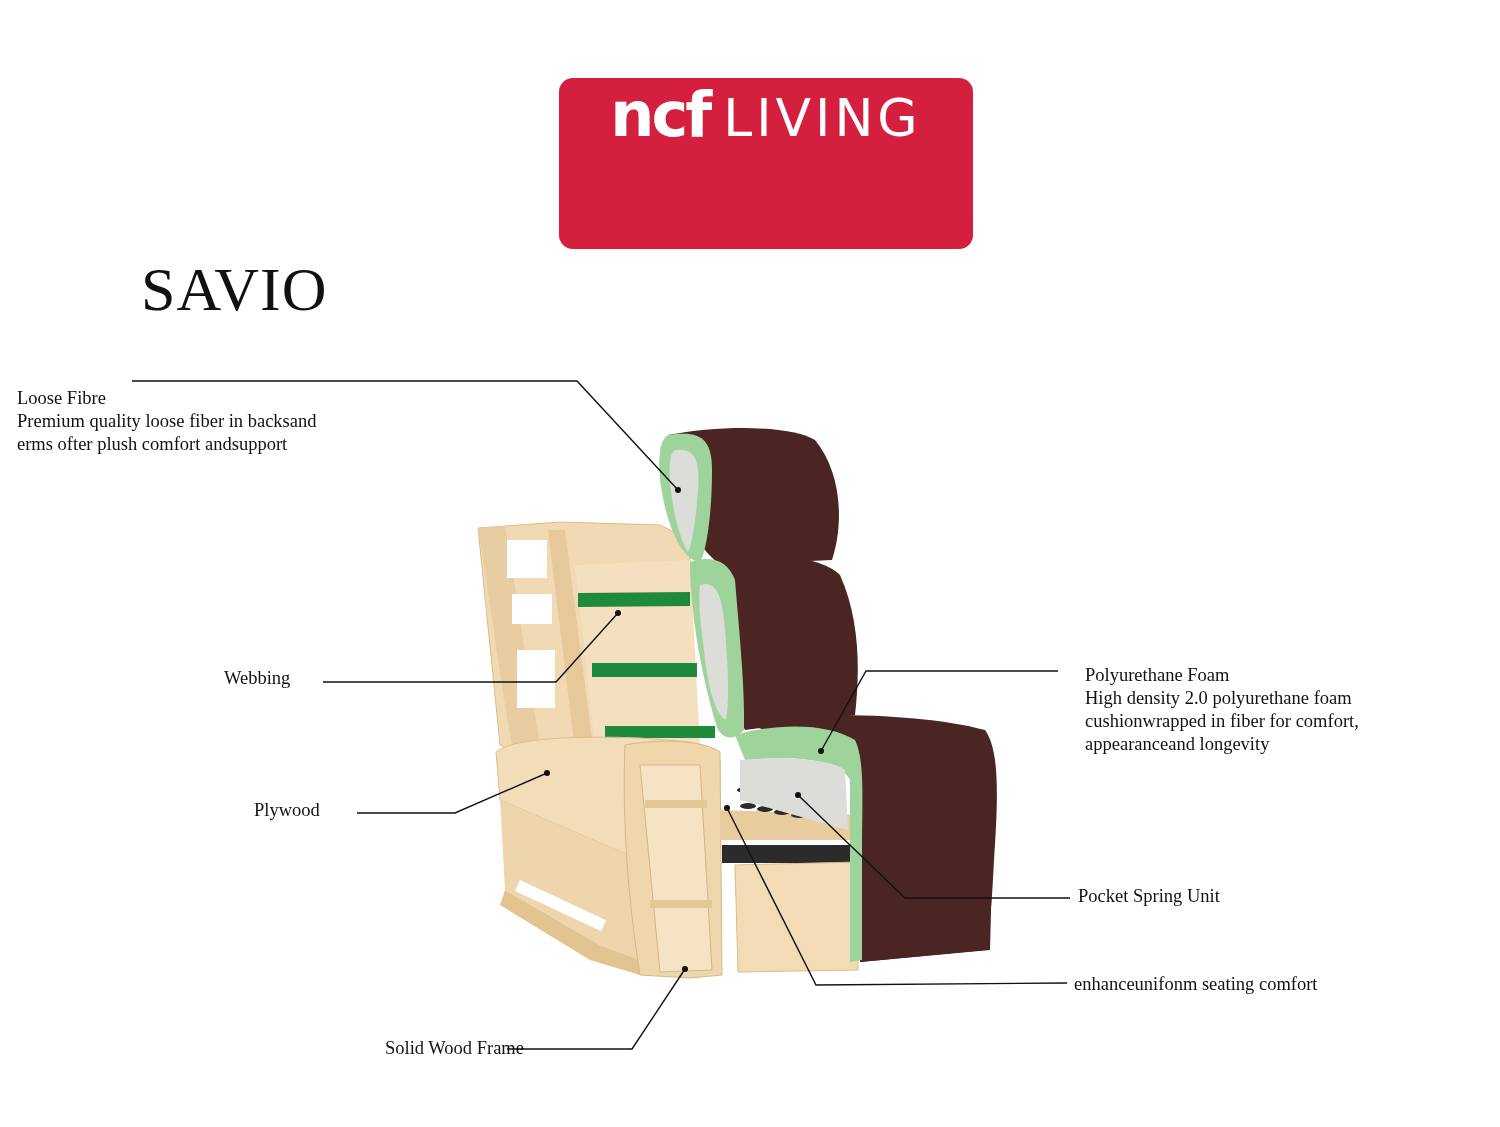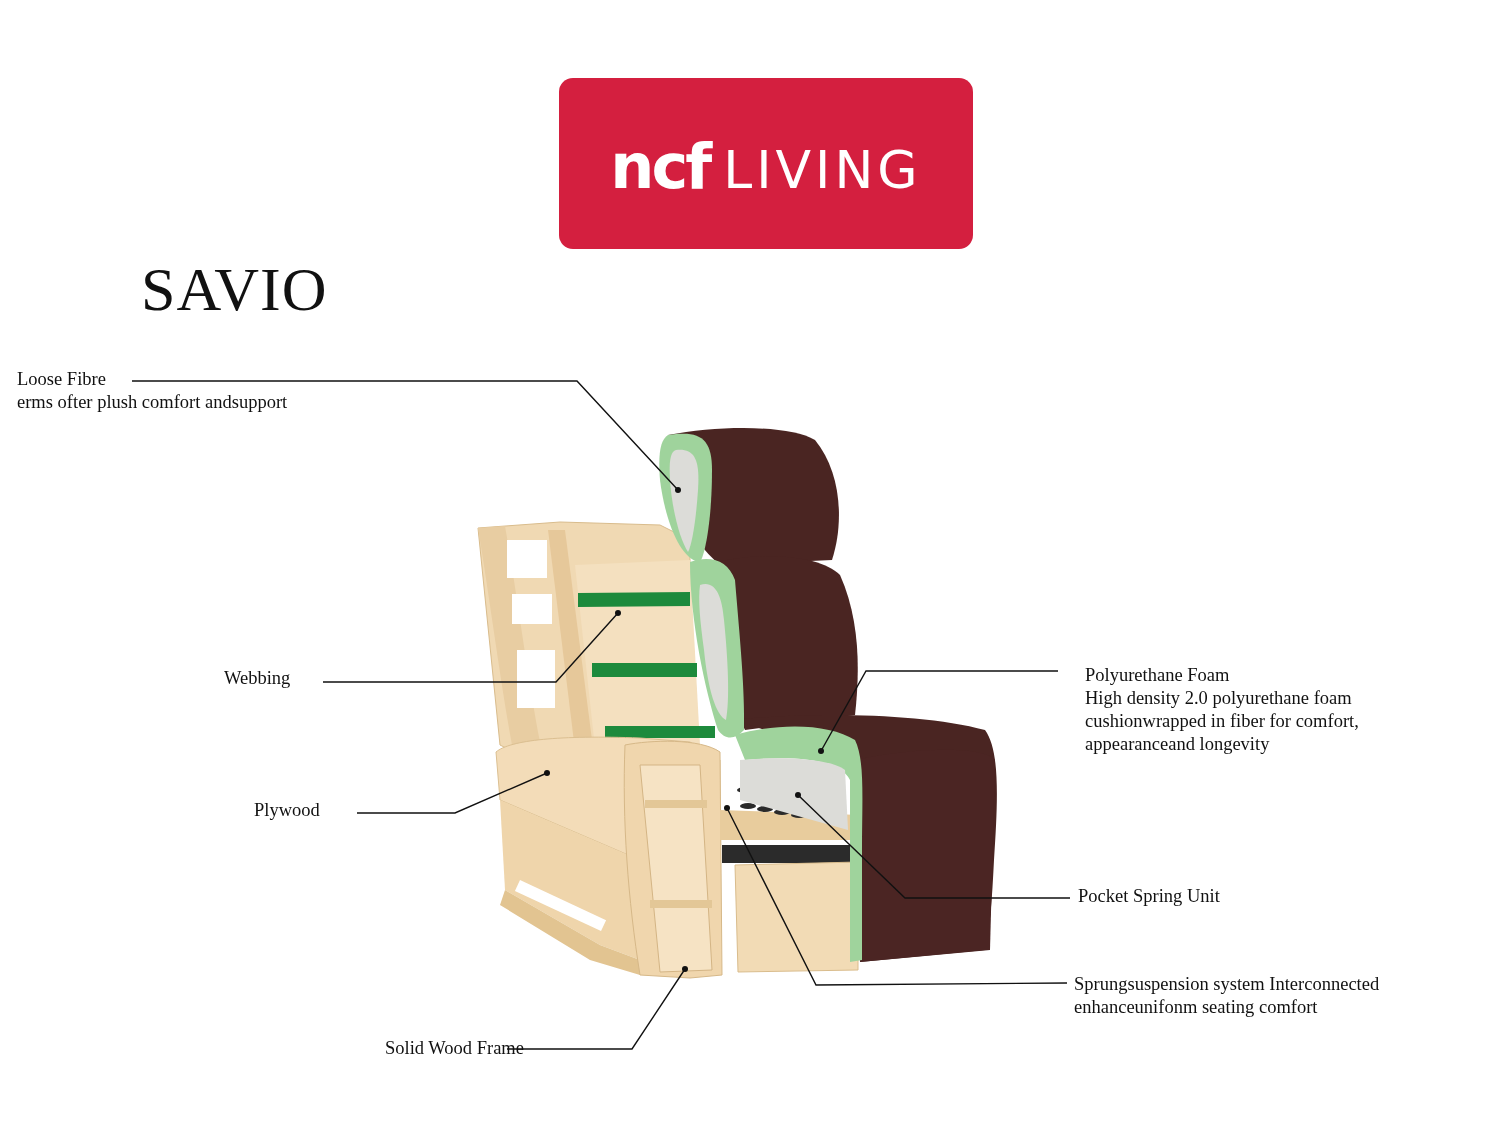--- a/index.html
+++ b/index.html
@@ -1,20 +1,20 @@
 <!DOCTYPE html>
 <html><head>
 <meta charset="utf-8">
 <style>
   html, body { margin:0; padding:0; background:#ffffff; }
   body { width:1500px; height:1127px; position:relative; overflow:hidden;
          font-family:"Liberation Serif", "DejaVu Serif", serif; color:#111; }
   .logo { position:absolute; left:559px; top:78px; width:414px; height:171px;
-          border-radius:14px; display:flex; flex-direction:row; align-items:center;
-          justify-content:center; box-sizing:border-box; padding-top:6px; }
+          border-radius:14px; display:flex; flex-direction:column; align-items:center;
+          box-sizing:border-box; padding-top:6px; }
   .logo-main { display:flex; align-items:baseline; color:#fff;
                font-family:"DejaVu Sans", "Liberation Sans", sans-serif; }
   .logo-ncf { font-size:62px; font-weight:bold; letter-spacing:-3px; line-height:1; margin-right:14px; }
   .logo-living { font-size:52px; font-weight:normal; letter-spacing:4px; line-height:1; }
   .logo-tag { color:#fff; font-family:"DejaVu Sans", "Liberation Sans", sans-serif;
               font-size:23px; letter-spacing:5px; margin-top:8px; }
   .title { position:absolute; left:141px; top:258px; font-size:62px; letter-spacing:1px;
            line-height:1; }
   .label { position:absolute; font-size:18.5px; line-height:23px; white-space:nowrap; }
   .label .head { display:block; }
@@ -116,22 +116,23 @@
     <circle cx="678" cy="490" r="3"></circle>
     <circle cx="618" cy="613" r="3"></circle>
     <circle cx="547" cy="773" r="3"></circle>
     <circle cx="685" cy="969" r="3"></circle>
     <circle cx="821" cy="751" r="3"></circle>
     <circle cx="798" cy="795" r="3"></circle>
     <circle cx="727" cy="808" r="3"></circle>
   </g>
 </svg>
 
-<div class="label" style="left:17px; top:368px;font-family:Liberation Serif, serif;">
+<div class="label" style="left:17px; top:387px;font-family:Liberation Serif, serif;">
   <span class="head">Loose Fibre</span>
+  <span class="desc">Premium quality loose fiber in backsand</span>
   <span class="desc">erms ofter plush comfort andsupport</span>
 </div>
 
 <div class="label" style="left:224px; top:667px;">
   <span class="head">Webbing</span>
 </div>
 
 <div class="label" style="left:254px; top:799px;">
   <span class="head">Plywood</span>
 </div>
@@ -145,15 +146,14 @@
   <span class="desc">High density 2.0 polyurethane foam</span>
   <span class="desc">cushionwrapped in fiber for comfort,</span>
   <span class="desc">appearanceand longevity</span>
 </div>
 
 <div class="label" style="left:1078px; top:885px;">
   <span class="head">Pocket Spring Unit</span>
 </div>
 
 <div class="label" style="left:1074px; top:973px;">
-  <span class="desc">Sprungsuspension system Interconnected</span>
   <span class="desc">enhanceunifonm seating comfort</span>
 </div>
 
 </body></html>

